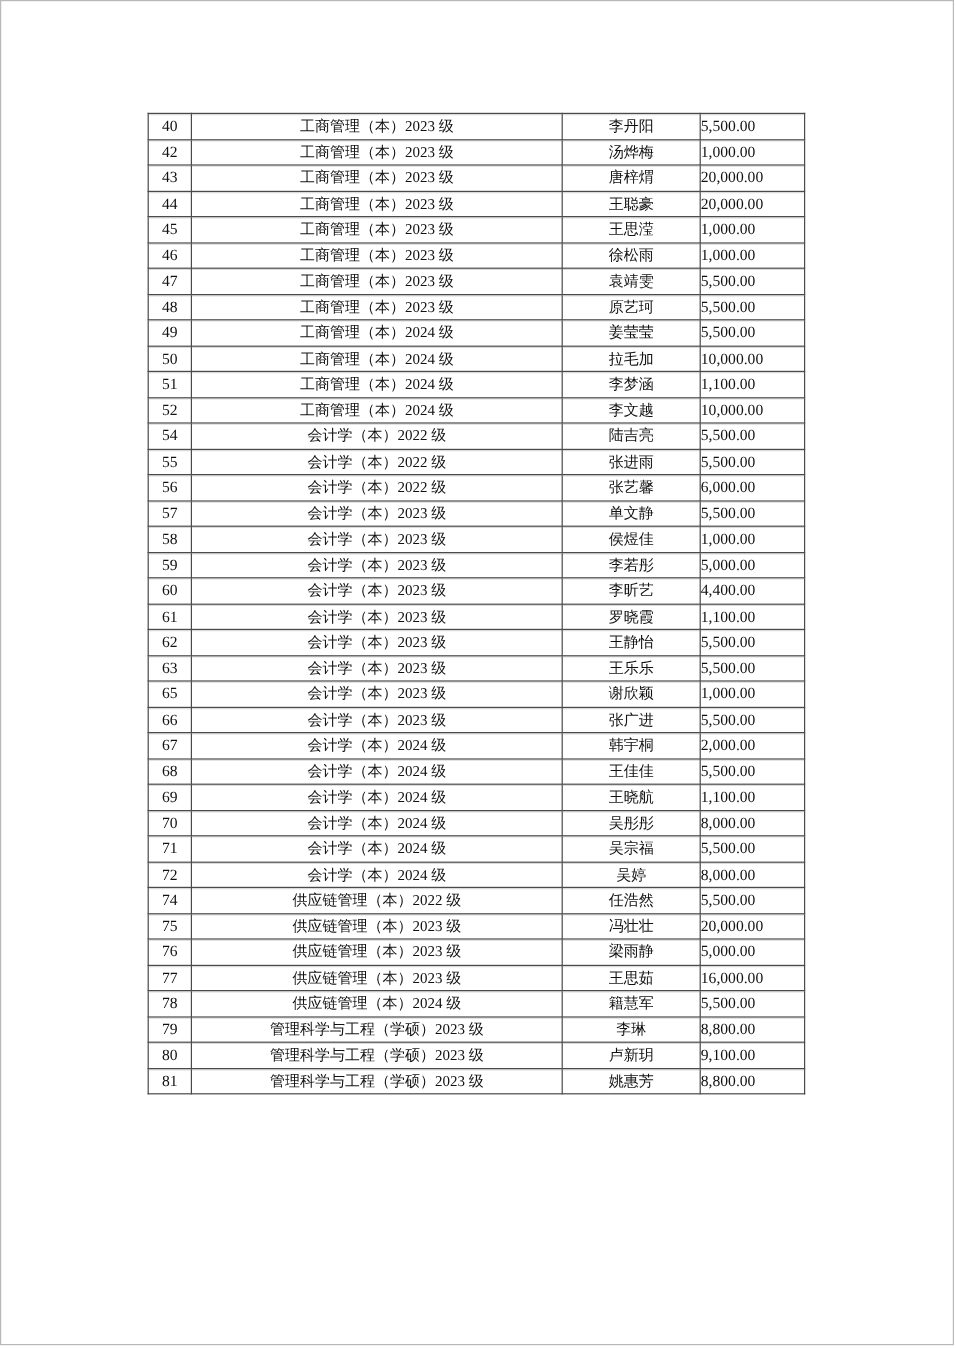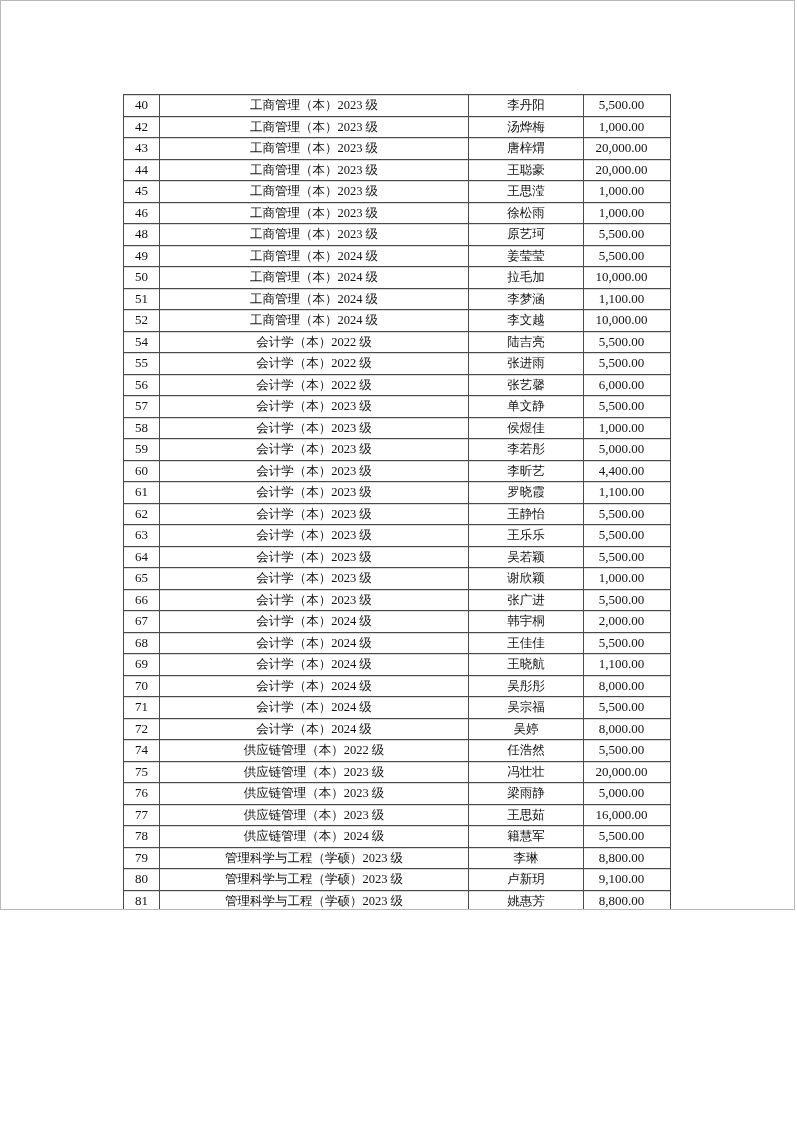--- a/index.html
+++ b/index.html
@@ -8,21 +8,21 @@
     background: #ffffff;
   }
   body {
     width: 797px;
     height: 1123px;
     font-family: "Liberation Serif", "DejaVu Serif", serif;
   }
   .page {
     position: relative;
     width: 795px;
-    height: 910px;
+    height: 1121px;
     background: #ffffff;
     border: 1px solid #b8b8b8;
     box-sizing: border-box;
     overflow: hidden;
   }
   .table-wrap {
     position: absolute;
     left: 122px;
     top: 93px;
   }
@@ -40,21 +40,21 @@
     line-height: 20.5px;
     color: #111111;
     text-align: center;
     white-space: nowrap;
     overflow: hidden;
   }
   table.doc-table td.col-index {
     font-size: 13px;
   }
   table.doc-table td.col-amount {
-    text-align: center;
+    text-align: left;
     padding-right: 11px;
     font-size: 13px;
   }
   col.c-index  { width: 36px; }
   col.c-class  { width: 309px; }
   col.c-name   { width: 115px; }
   col.c-amount { width: 87px; }
 </style>
 </head>
 <body>
@@ -99,20 +99,26 @@
             <td class="col-name">王思滢</td>
             <td class="col-amount">1,000.00</td>
           </tr>
           <tr>
             <td class="col-index">46</td>
             <td class="col-class">工商管理（本）2023 级</td>
             <td class="col-name">徐松雨</td>
             <td class="col-amount">1,000.00</td>
           </tr>
           <tr>
+            <td class="col-index">47</td>
+            <td class="col-class">工商管理（本）2023 级</td>
+            <td class="col-name">袁靖雯</td>
+            <td class="col-amount">5,500.00</td>
+          </tr>
+          <tr>
             <td class="col-index">48</td>
             <td class="col-class">工商管理（本）2023 级</td>
             <td class="col-name">原艺珂</td>
             <td class="col-amount">5,500.00</td>
           </tr>
           <tr>
             <td class="col-index">49</td>
             <td class="col-class">工商管理（本）2024 级</td>
             <td class="col-name">姜莹莹</td>
             <td class="col-amount">5,500.00</td>
@@ -186,26 +192,20 @@
           <tr>
             <td class="col-index">62</td>
             <td class="col-class">会计学（本）2023 级</td>
             <td class="col-name">王静怡</td>
             <td class="col-amount">5,500.00</td>
           </tr>
           <tr>
             <td class="col-index">63</td>
             <td class="col-class">会计学（本）2023 级</td>
             <td class="col-name">王乐乐</td>
-            <td class="col-amount">5,500.00</td>
-          </tr>
-          <tr>
-            <td class="col-index">64</td>
-            <td class="col-class">会计学（本）2023 级</td>
-            <td class="col-name">吴若颖</td>
             <td class="col-amount">5,500.00</td>
           </tr>
           <tr>
             <td class="col-index">65</td>
             <td class="col-class">会计学（本）2023 级</td>
             <td class="col-name">谢欣颖</td>
             <td class="col-amount">1,000.00</td>
           </tr>
           <tr>
             <td class="col-index">66</td>

